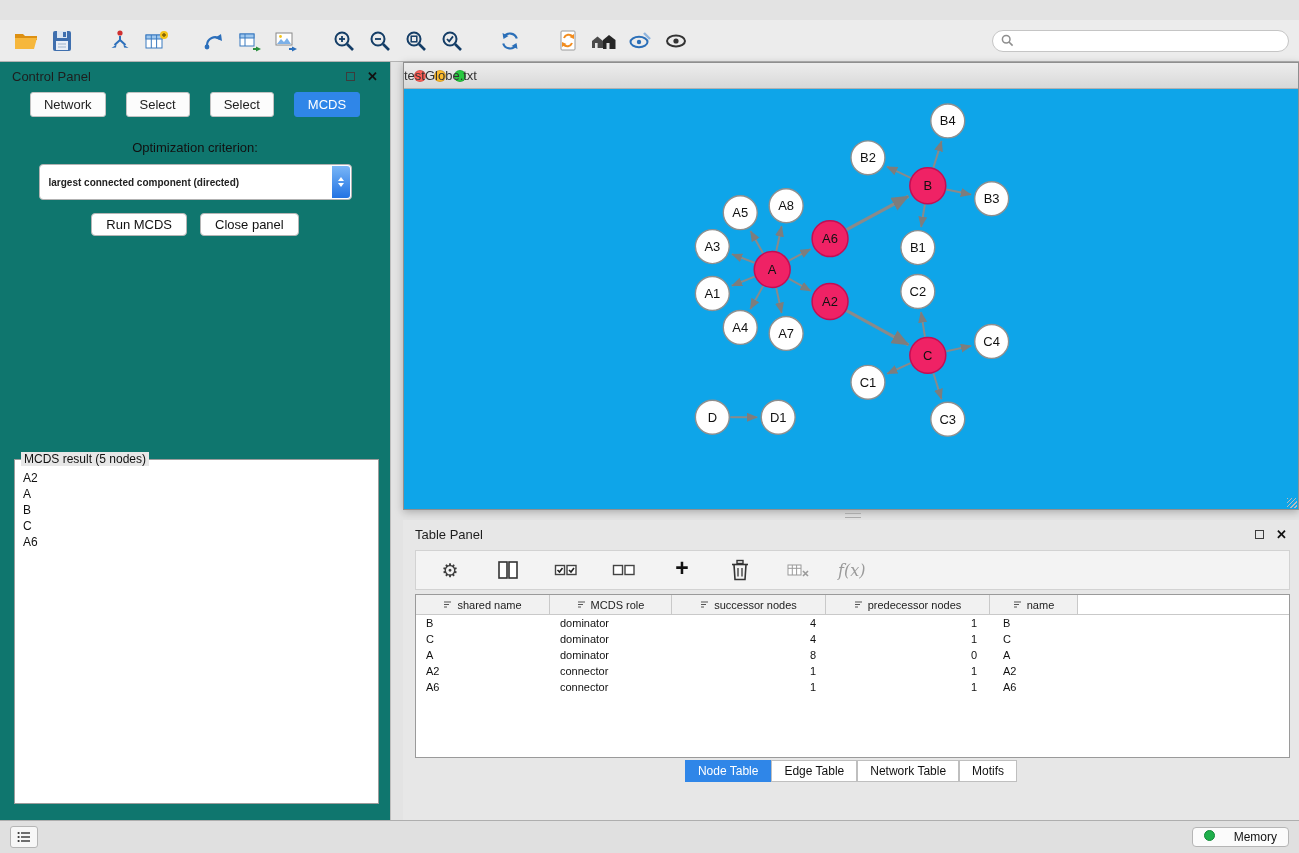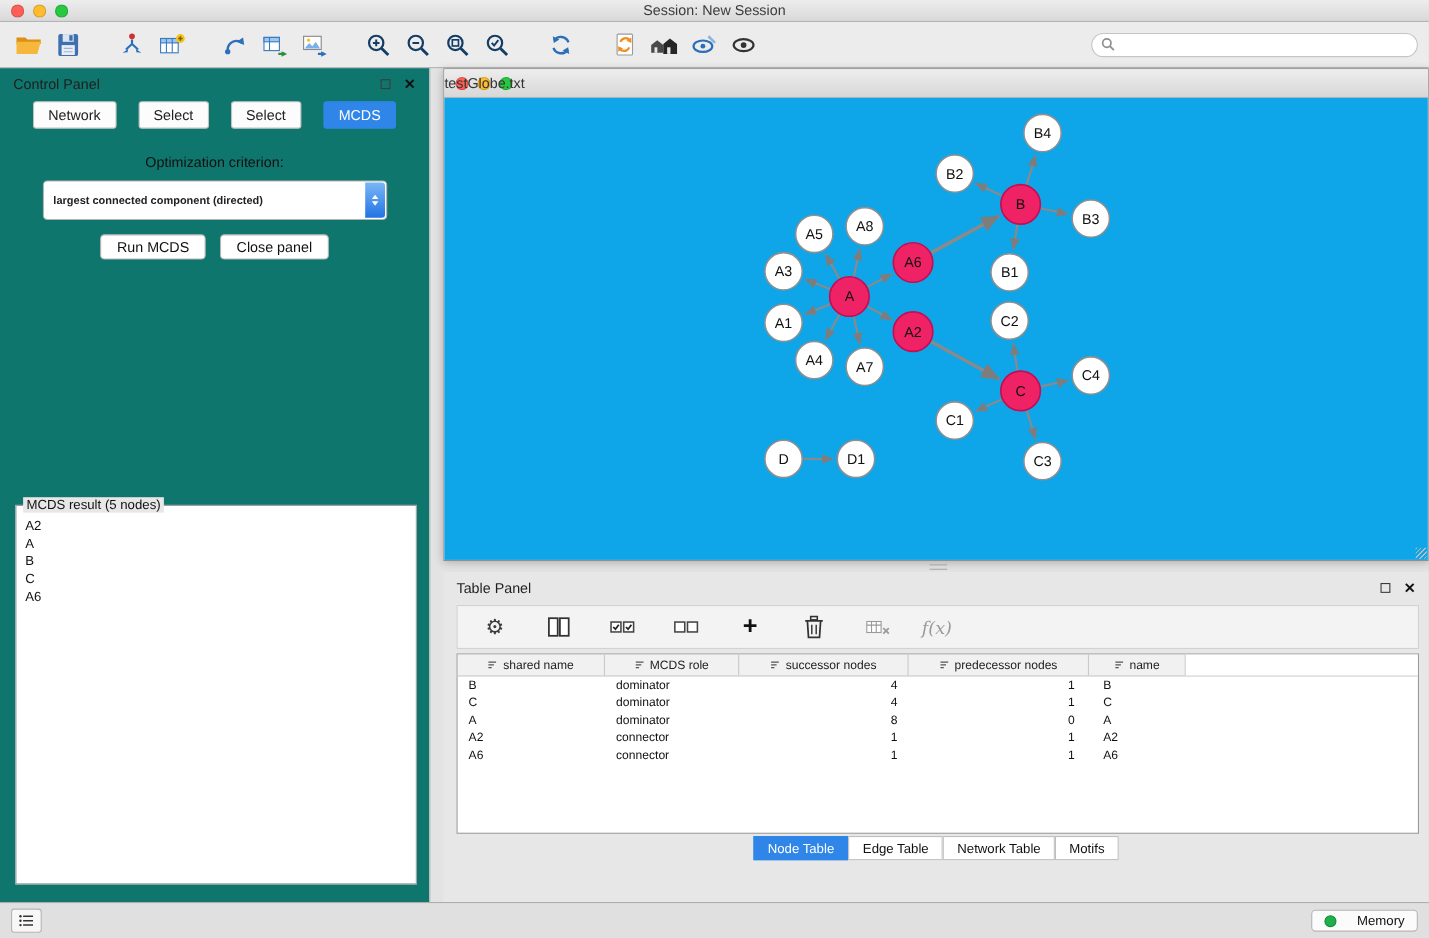--- a/index.html
+++ b/index.html
@@ -97,39 +97,31 @@
   .c4.num{padding-right:13px;}
   .bt-tabs{position:absolute;left:0;right:0;bottom:38px;display:flex;justify-content:center;}
   .bt-tab{padding:3px 12px;font-size:12px;background:#fff;border:1px solid #bfbfbf;color:#111;}
   .bt-tab.active{background:var(--accent);border-color:var(--accent);color:#fff;}
 
   
   .statusbar{position:absolute;left:0;right:0;bottom:0;height:33px;background:#e0e0e0;
     border-top:1px solid #aeaeae;display:flex;align-items:center;padding:0 10px;}
   .list-btn{width:28px;height:22px;background:#f7f7f7;border:1px solid #b5b5b5;border-radius:3px;
     display:flex;align-items:center;justify-content:center;}
-  .memory-btn{margin-left:auto;display:flex;align-items:center;gap:19px;background:#fbfbfb;
+  .memory-btn{margin-left:auto;display:flex;align-items:flex-start;gap:19px;background:#fbfbfb;
     border:1px solid #b5b5b5;border-radius:4px;padding:2px 11px;font-size:12px;color:#111;}
   .mem-dot{width:11px;height:11px;border-radius:50%;background:var(--mem-green);
     border:1px solid #128a38;}
   svg.ic{display:block;}
 </style>
 </head>
 <body>
 
 <div class="app">
 
-  <div class="titlebar">
-    <div class="lights">
-      <span class="light l-red"></span>
-      <span class="light l-yellow"></span>
-      <span class="light l-green"></span>
-    </div>
-    <div class="tb-title">Session: New Session</div>
-  </div>
 
   <div class="toolbar">
     <button class="tb">
       <svg class="ic" width="26" height="26" viewBox="0 0 26 26">
         <path d="M2 6h8l2 2h12v4H2z" fill="#dd9012"></path>
         <path d="M2 10h22l-3 11H2z" fill="#f6b73c"></path>
       </svg>
     </button>
     <button class="tb">
       <svg class="ic" width="26" height="26" viewBox="0 0 26 26">

